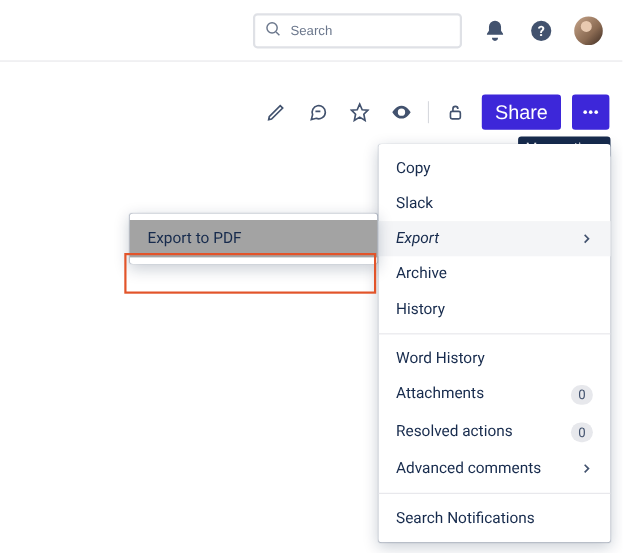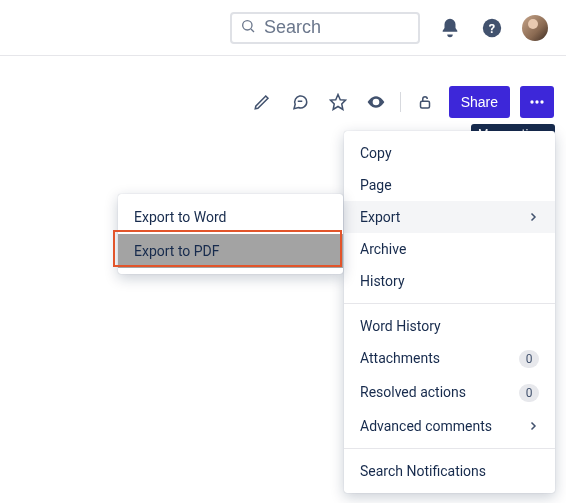--- a/index.html
+++ b/index.html
@@ -28,21 +28,21 @@
     border: 2px solid #DFE1E6;
     border-radius: 4px;
     display: flex;
     align-items: center;
     padding: 0 8px;
     color: #6B778C;
   }
   .search-wrap input {
     border: none;
     outline: none;
-    font-size: 18px;
+    font-size: 12px;
     color: #3b82f6;
     background: transparent;
     width: 100%;
     margin-left: 6px;
   }
   .search-wrap input::placeholder { color: #6B778C; }
   .top-icons {
     display: flex;
     align-items: center;
     gap: 18px;
@@ -98,21 +98,21 @@
     background: #d7d9de;
   }
   .share-btn {
     background: #3D27D9;
     color: #fff;
     border: none;
     height: 32px;
     padding: 0 12px;
     border-radius: 3px;
     font-weight: 500;
-    font-size: 14px;
+    font-size: 18px;
     cursor: pointer;
   }
   .more-btn {
     width: 34px;
     height: 32px;
     background: #3D27D9;
     border-radius: 3px;
     display: flex;
     align-items: center;
     justify-content: center;
@@ -142,21 +142,21 @@
     padding: 6px 0;
   }
   .menu-item {
     display: flex;
     justify-content: space-between;
     padding: 8px 16px;
     cursor: pointer;
     color: #172B4D;
     position: relative;
   }
-  .menu-item.hover { background: #F4F5F7; }
+  .menu-item.hover { background: #F4F5F7; font-style: italic; }
   .menu-sep {
     height: 1px;
     background: #e6e6ea;
     margin: 6px 0;
   }
   .badge {
     background: #e7e8ec;
     color: #42526E;
     font-size: 12px;
     min-width: 20px;
@@ -266,21 +266,21 @@
   </div>
 </div>
 
 <div class="tooltip">More actions</div>
 
 <div class="menu">
   <div class="menu-item">
       <span>Copy</span>
     </div>
   <div class="menu-item">
-      <span>Page</span>
+      <span>Slack</span>
     </div>
   <div class="menu-item hover">
     <span>Export</span>
     <span class="chevron">
       <svg width="12" height="12" viewBox="0 0 24 24" fill="none" stroke="#42526E" stroke-width="3">
           <polyline points="9 5 16 12 9 19"></polyline>
         </svg>
     </span>
   </div>
   <div class="menu-item">
@@ -309,17 +309,16 @@
         </svg>
     </span>
   </div>
   <div class="menu-sep"></div>
   <div class="menu-item">
       <span>Search Notifications</span>
     </div>
 </div>
 
 <div class="submenu">
-  <div class="sub-item">Export to Word</div>
   <div class="sub-item hover">Export to PDF</div>
 </div>
 
 <div class="highlight-box"></div>
 
 </body></html>

